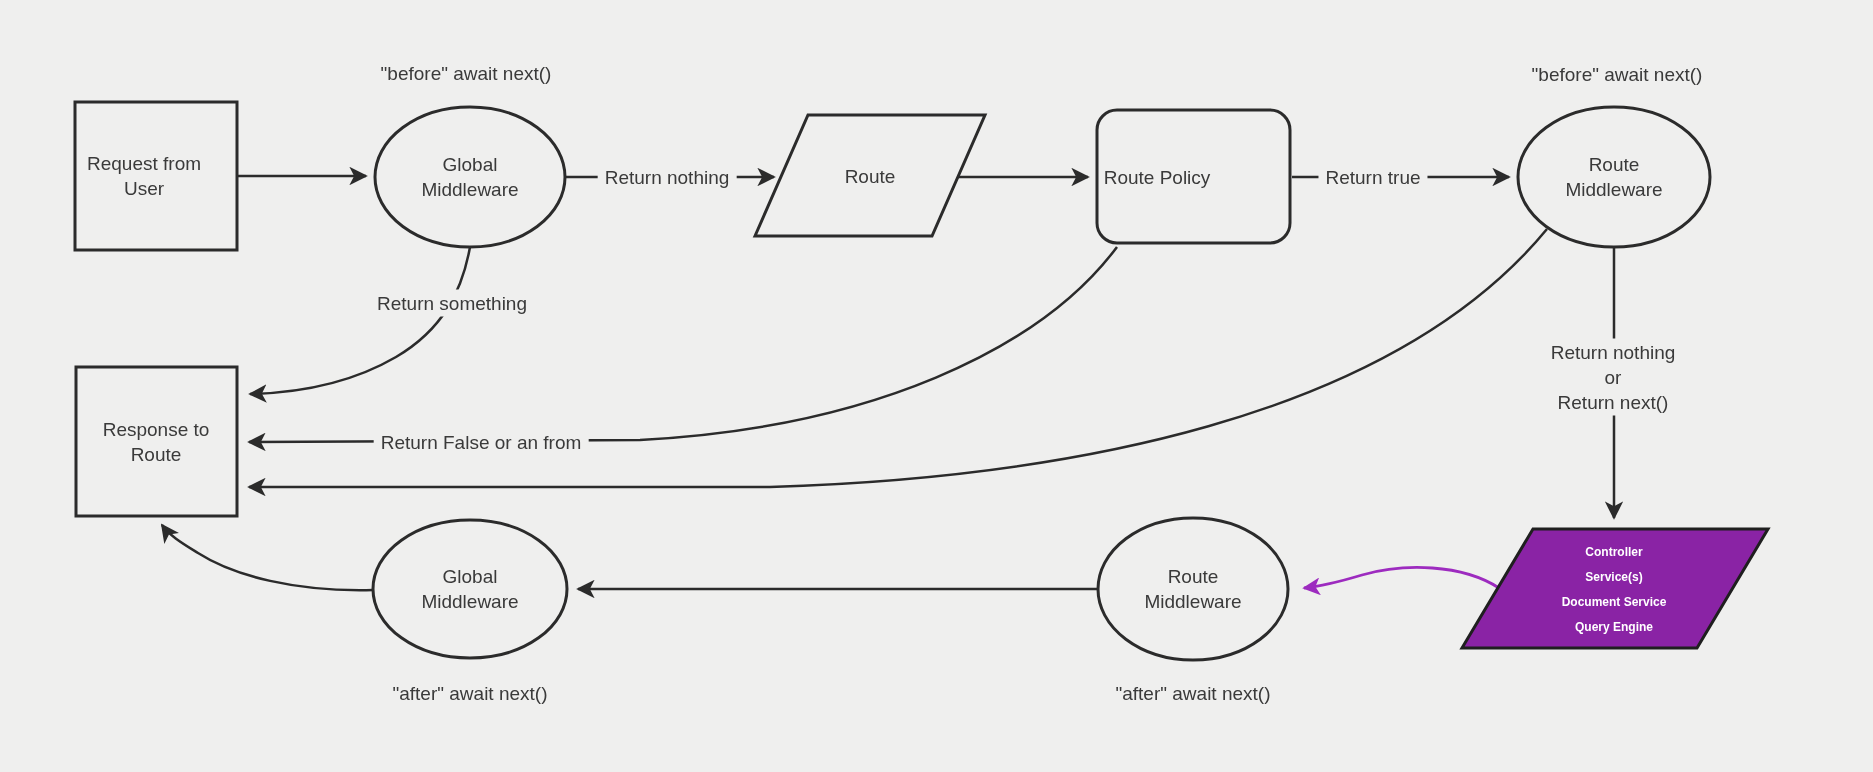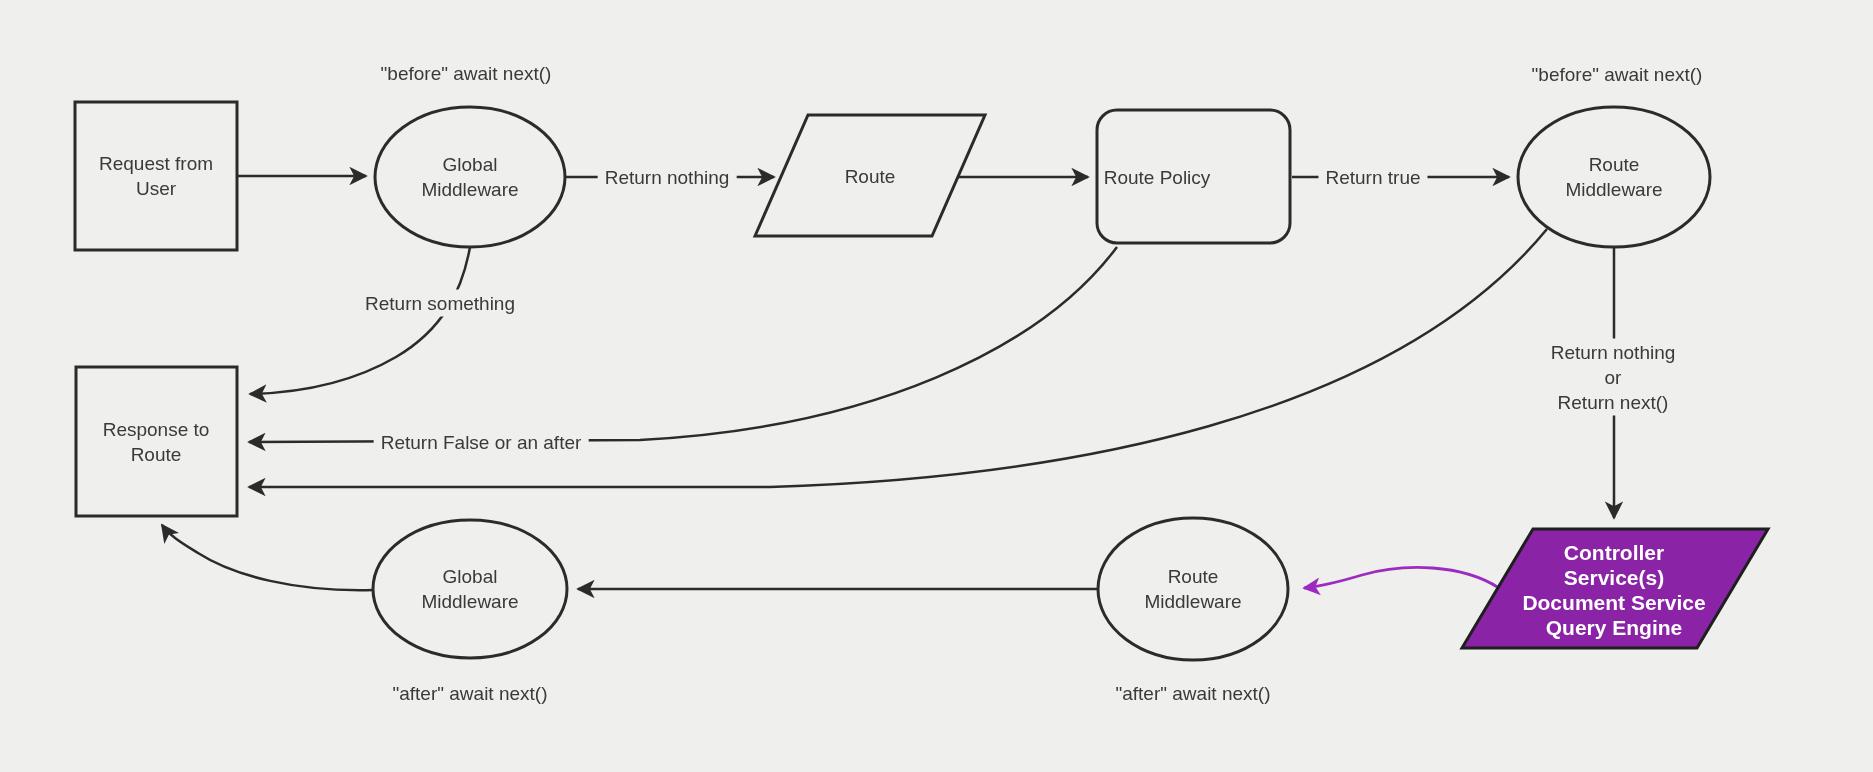--- a/index.html
+++ b/index.html
@@ -25,21 +25,21 @@
     transform:translate(-50%,-50%);
     font-size:19px;
     line-height:25px;
     color:var(--text);
     white-space:pre-line;
     text-align:center;
     pointer-events:none;
   }
   .mask{background:var(--bg);padding:1px 7px;}
   .purple-lbl{
-    font-size:21px;
+    font-size:12px;
     font-weight:bold;
     line-height:25px;
     color:var(--node-text-light);
   }
 </style>
 </head>
 <body>
 
 <div id="canvas">
 
@@ -73,21 +73,21 @@
       <polygon points="755,236 808,115 985,115 932,236"></polygon>
       <rect x="1097" y="110" width="193" height="133" rx="20"></rect>
       <ellipse cx="1614" cy="177" rx="96" ry="70"></ellipse>
       <rect x="76" y="367" width="161" height="149"></rect>
       <ellipse cx="470" cy="589" rx="97" ry="69"></ellipse>
       <ellipse cx="1193" cy="589" rx="95" ry="71"></ellipse>
     </g>
     <polygon points="1462,648 1533,529 1768,529 1697,648" style="fill:var(--purple-fill);stroke:var(--purple-stroke)" stroke-width="3"></polygon>
   </svg>
 
-  <div class="lbl" style="left:156px;top:176px">Request from
+  <div class="lbl" style="left:144px;top:176px">Request from
 User</div>
   <div class="lbl" style="left:470px;top:177px">Global
 Middleware</div>
   <div class="lbl" style="left:870px;top:176px">Route</div>
   <div class="lbl" style="left:1157px;top:177px">Route Policy</div>
   <div class="lbl" style="left:1614px;top:177px">Route
 Middleware</div>
   <div class="lbl" style="left:156px;top:442px">Response to
 Route</div>
   <div class="lbl" style="left:470px;top:589px">Global
@@ -96,21 +96,21 @@
 Middleware</div>
   <div class="lbl purple-lbl" style="left:1614px;top:590px">Controller
 Service(s)
 Document Service
 Query Engine</div>
 
   <div class="lbl" style="left:466px;top:73px">"before" await next()</div>
   <div class="lbl" style="left:1617px;top:74px">"before" await next()</div>
   <div class="lbl mask" style="left:667px;top:177px">Return nothing</div>
   <div class="lbl mask" style="left:1373px;top:177px">Return true</div>
-  <div class="lbl mask" style="left:440px;top:303px">Return something</div>
-  <div class="lbl mask" style="left:481px;top:442px">Return False or an after</div>
+  <div class="lbl mask" style="left:452px;top:303px">Return something</div>
+  <div class="lbl mask" style="left:481px;top:442px">Return False or an from</div>
   <div class="lbl mask" style="left:1613px;top:377px">Return nothing
 or
 Return next()</div>
   <div class="lbl" style="left:470px;top:693px">"after" await next()</div>
   <div class="lbl" style="left:1193px;top:693px">"after" await next()</div>
 
 </div>
 
 </body></html>

